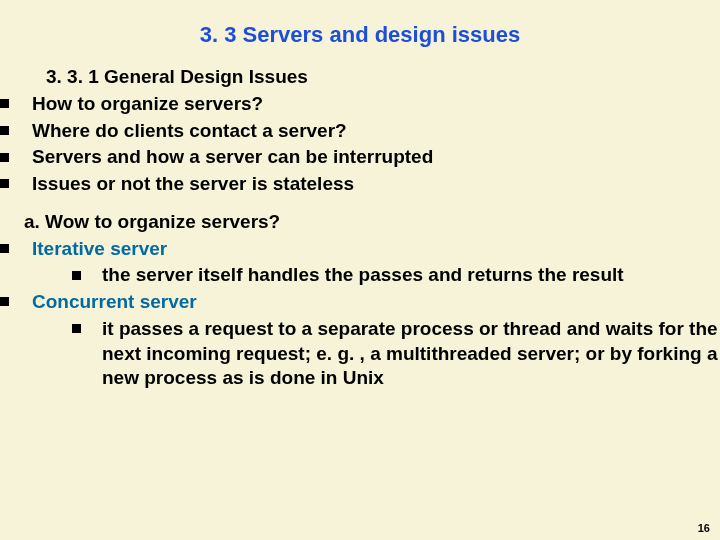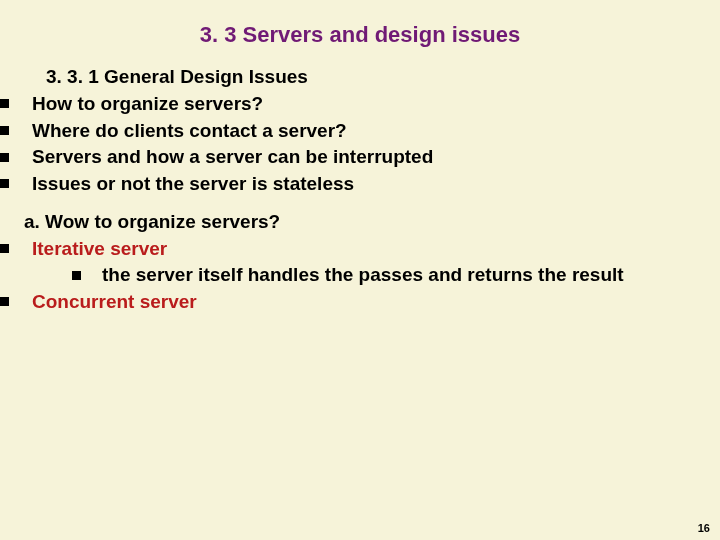--- a/index.html
+++ b/index.html
@@ -12,21 +12,21 @@
     background: #f6f3d9;
     font-family: Arial, Helvetica, sans-serif;
     font-weight: bold;
     color: #000;
     position: relative;
     box-sizing: border-box;
   }
   .title {
     text-align: center;
     font-size: 22px;
-    color: #701a75;
+    color: #1d4ed8;
     padding-top: 22px;
     padding-bottom: 18px;
   }
   .section-heading {
     font-size: 19px;
     padding-left: 46px;
     padding-bottom: 4px;
   }
   .sub-heading {
     font-size: 19px;
@@ -70,21 +70,21 @@
   .lvl2 > li::before {
     content: "";
     position: absolute;
     left: 0;
     top: 0.38em;
     width: 9px;
     height: 9px;
     background: #000;
   }
   .blue {
-    color: #b91c1c;
+    color: #0369a1;
   }
   .page-num {
     position: absolute;
     right: 10px;
     bottom: 6px;
     font-size: 11px;
     font-weight: bold;
   }
 </style>
 </head>
@@ -103,16 +103,19 @@
 <div class="sub-heading">a. Wow to organize servers?</div>
 <ul class="lvl1">
   <li>
     <span class="blue">Iterative server</span>
     <ul class="lvl2">
       <li>the server itself handles the passes and returns the result</li>
     </ul>
   </li>
   <li>
     <span class="blue">Concurrent server</span>
+    <ul class="lvl2">
+      <li>it passes a request to a separate process or thread and waits for the next incoming request; e. g. , a multithreaded server; or by forking  a new process as is done in Unix</li>
+    </ul>
   </li>
 </ul>
 
 <div class="page-num">16</div>
 
 </body></html>

